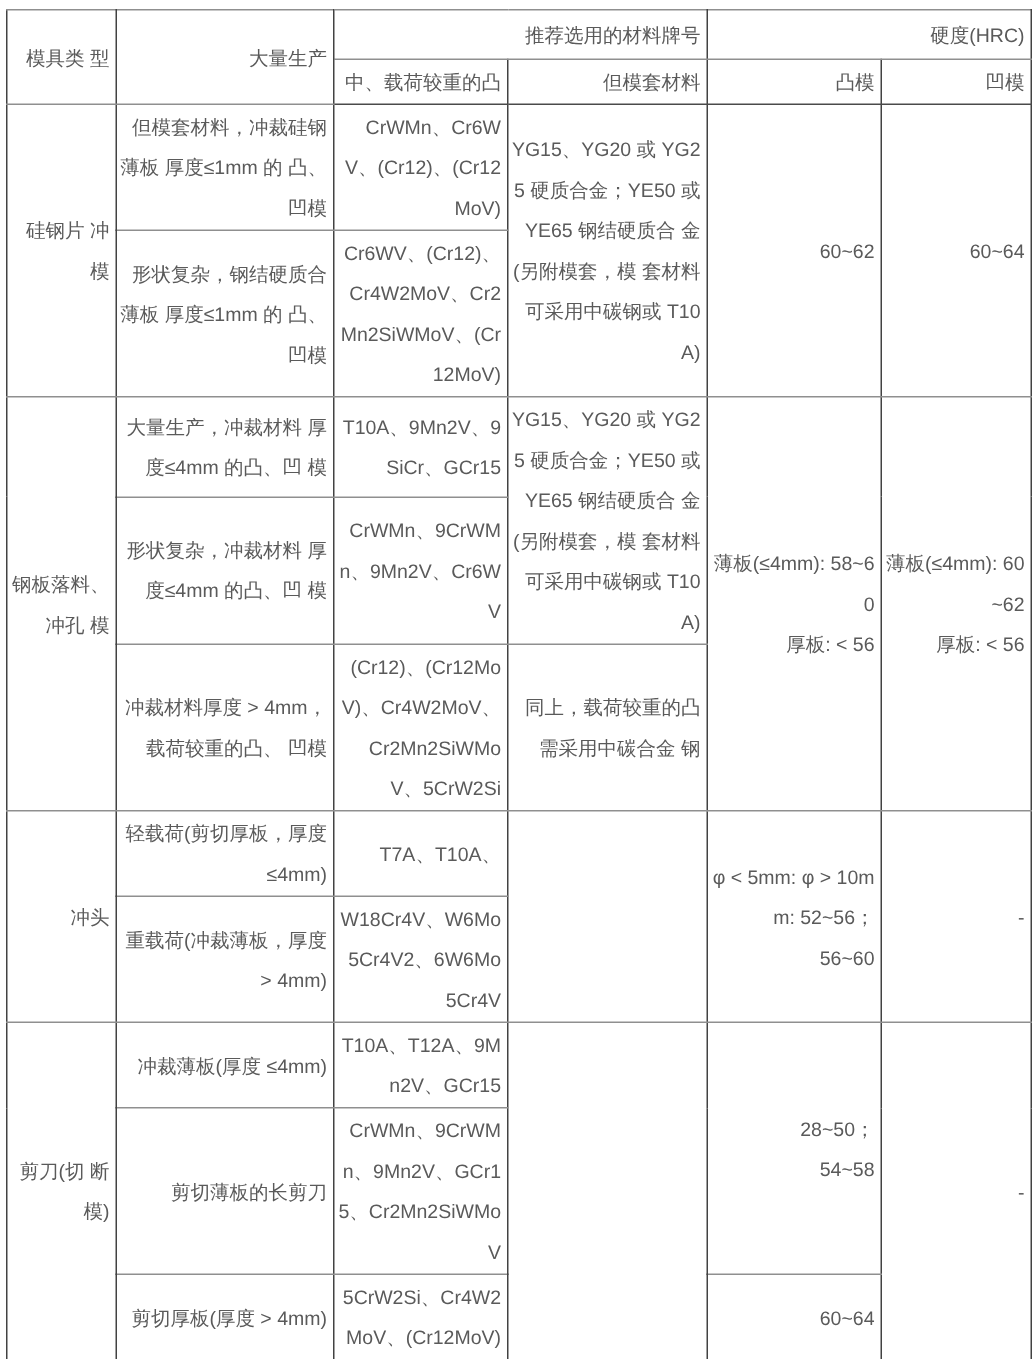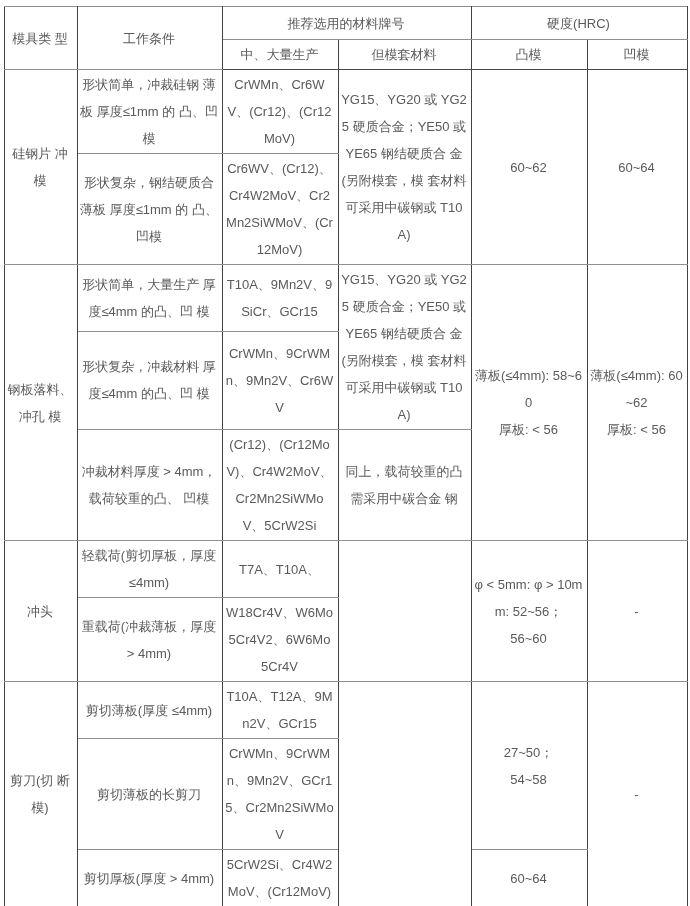--- a/index.html
+++ b/index.html
@@ -24,21 +24,21 @@
     line-height: 27px;
   }
   table.spec th,
   table.spec td {
     border-top: 1px solid #8f8f8f;
     border-bottom: 1px solid #8f8f8f;
     border-left: 1px solid #424242;
     border-right: 1px solid #424242;
     padding: 1px 4px 1px 2px;
     font-weight: normal;
-    text-align: center;
+    text-align: right;
     vertical-align: middle;
     word-break: break-all;
     white-space: pre-wrap;
     overflow: hidden;
     margin-left: 12px;
   }
   table.spec thead th { vertical-align: middle; }
   tr.h1 th { height: 30px; }
   tr.h2 th { height: 25px; border-bottom-color: #4a4a4a; }
   td.lb-light { border-bottom-color: #c9c9c9; }
@@ -52,49 +52,49 @@
       <col style="width:73px">
       <col style="width:145px">
       <col style="width:116px">
       <col style="width:133px">
       <col style="width:116px">
       <col style="width:100px">
     </colgroup>
     <thead>
       <tr class="h1">
         <th rowspan="2">模具类 型</th>
-        <th rowspan="2">工作条件</th>
+        <th rowspan="2">大量生产</th>
         <th colspan="2">推荐选用的材料牌号</th>
         <th colspan="2">硬度(HRC)</th>
       </tr>
       <tr class="h2">
-        <th>中、大量生产</th>
+        <th>中、载荷较重的凸</th>
         <th>但模套材料</th>
         <th>凸模</th>
         <th>凹模</th>
       </tr>
     </thead>
     <tbody>
 
       <tr>
         <td rowspan="2">硅钢片 冲模</td>
-        <td>形状简单，冲裁硅钢 薄板 厚度≤1mm 的 凸、凹模</td>
+        <td>但模套材料，冲裁硅钢 薄板 厚度≤1mm 的 凸、凹模</td>
         <td>CrWMn、Cr6WV、(Cr12)、(Cr12MoV)</td>
         <td rowspan="2">YG15、YG20 或 YG25 硬质合金；YE50 或 YE65 钢结硬质合 金(另附模套，模 套材料可采用中碳钢或 T10A)</td>
         <td rowspan="2">60~62</td>
         <td rowspan="2">60~64</td>
       </tr>
       <tr>
         <td>形状复杂，钢结硬质合 薄板 厚度≤1mm 的 凸、凹模</td>
         <td>Cr6WV、(Cr12)、Cr4W2MoV、Cr2Mn2SiWMoV、(Cr12MoV)</td>
       </tr>
 
       <tr>
         <td rowspan="3">钢板落料、冲孔 模</td>
-        <td>形状简单，大量生产 厚度≤4mm 的凸、凹 模</td>
+        <td>大量生产，冲裁材料 厚度≤4mm 的凸、凹 模</td>
         <td>T10A、9Mn2V、9SiCr、GCr15</td>
         <td rowspan="2">YG15、YG20 或 YG25 硬质合金；YE50 或 YE65 钢结硬质合 金(另附模套，模 套材料可采用中碳钢或 T10A)</td>
         <td rowspan="3">薄板(≤4mm): 58~60
 厚板: &lt; 56</td>
         <td rowspan="3">薄板(≤4mm): 60~62
 厚板: &lt; 56</td>
       </tr>
       <tr>
         <td>形状复杂，冲裁材料 厚度≤4mm 的凸、凹 模</td>
         <td>CrWMn、9CrWMn、9Mn2V、Cr6WV</td>
@@ -114,24 +114,24 @@
 56~60</td>
         <td rowspan="2">-</td>
       </tr>
       <tr>
         <td>重载荷(冲裁薄板，厚度 &gt; 4mm)</td>
         <td>W18Cr4V、W6Mo5Cr4V2、6W6Mo5Cr4V</td>
       </tr>
 
       <tr>
         <td rowspan="3">剪刀(切 断 模)</td>
-        <td>剪切薄板(厚度 ≤4mm)</td>
+        <td>冲裁薄板(厚度 ≤4mm)</td>
         <td>T10A、T12A、9Mn2V、GCr15</td>
         <td rowspan="3"></td>
-        <td rowspan="2" class="lb-light">27~50；
+        <td rowspan="2" class="lb-light">28~50；
 54~58</td>
         <td rowspan="3">-</td>
       </tr>
       <tr>
         <td>剪切薄板的长剪刀</td>
         <td>CrWMn、9CrWMn、9Mn2V、GCr15、Cr2Mn2SiWMoV</td>
       </tr>
       <tr>
         <td>剪切厚板(厚度 &gt; 4mm)</td>
         <td>5CrW2Si、Cr4W2MoV、(Cr12MoV)</td>

